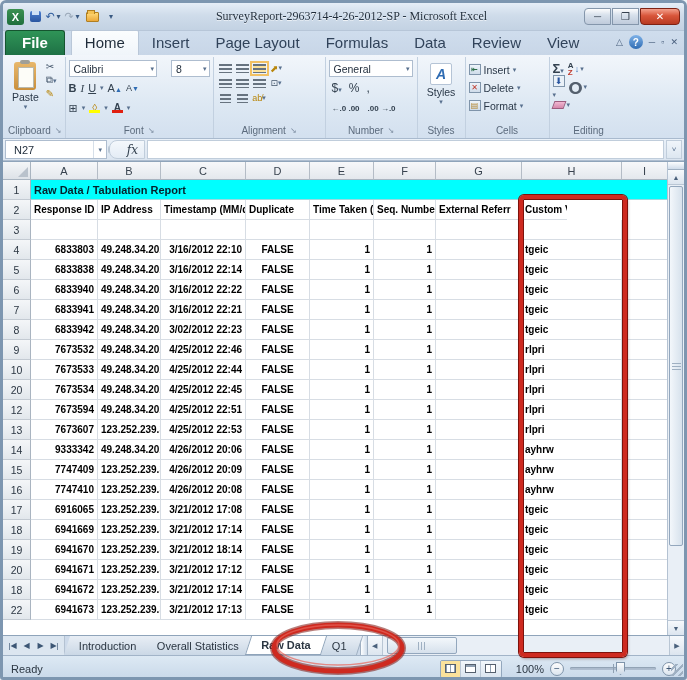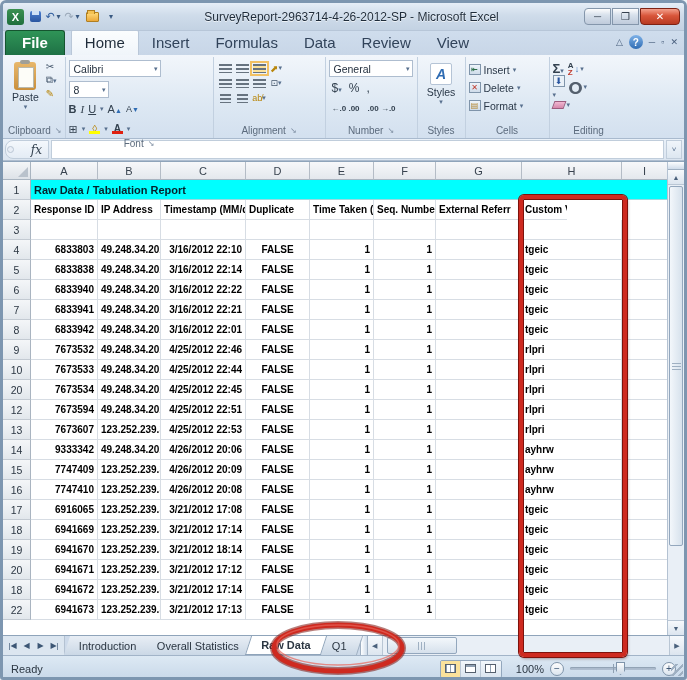--- a/index.html
+++ b/index.html
@@ -18,21 +18,21 @@
     color:#fff; font-size:11px; font-weight:bold; display:flex; align-items:center; justify-content:center; }
   .qbtn{ width:16px; height:15px; display:flex; align-items:center; justify-content:center;
     font-size:11px; color:#2f5d9e; border-radius:2px; }
   .qbtn.dim{ color:#9aa8b8; }
   .floppy{ width:11px; height:11px; background:linear-gradient(#4d7fd0,#2a56a0); border-radius:2px; position:relative; }
   .floppy:before{ content:""; position:absolute; left:2px; top:0; width:7px; height:4px; background:#cfe0f5; }
   .folder{ width:13px; height:10px; background:linear-gradient(#ffd978,#eba93b); border:1px solid #b07f22; border-radius:1px; position:relative; }
   .folder:before{ content:""; position:absolute; left:0; top:-3px; width:6px; height:3px; background:#f4c254; border:1px solid #b07f22; border-bottom:none; }
   .qcaret{ font-size:8px; color:#3a5a82; padding:0 2px; }
   .title-text{ flex:1; text-align:center; font-size:12px; color:#1f2c3a; text-shadow:0 1px 0 #ffffffaa;
-    white-space:nowrap; overflow:hidden; }
+    white-space:nowrap; overflow:hidden;font-family:Liberation Serif, serif; }
   .winbtns{ display:flex; gap:1px; }
   .wbtn{ width:27px; height:18px; border:1px solid #8496ab; border-radius:0 0 4px 4px;
     background:linear-gradient(#fdfdfd,#d8e1ec 40%,#bfcbdb); display:flex; align-items:center; justify-content:center;
     font-size:10px; color:#35414f; }
   .wbtn.first{ border-radius:4px 0 0 4px; height:17px; }
   .wbtn.mid{ border-radius:0; height:17px; }
   .wbtn.close{ width:40px; height:17px; border-radius:0 4px 4px 4px;
     background:linear-gradient(#f3a08c,#d8553a 45%,#b83b22); color:#fff; font-weight:bold; border-color:#7e2213; }
 
   
@@ -54,21 +54,21 @@
   .rgroup{ display:flex; flex-direction:column; border-right:1px solid #c2d0e0; padding:2px 3px 0; position:relative; }
   .rgroup-body{ flex:1; display:flex; align-items:flex-start; gap:3px; }
   .rgroup-label{ height:15px; font-size:10px; color:#5c6b7d; text-align:center; display:flex; align-items:center; justify-content:center; gap:4px; }
   .launcher{ font-size:8px; color:#7c8ca0; }
   .bigbtn{ display:flex; flex-direction:column; align-items:center; font-size:10.5px; color:#2b3949; padding:1px 4px; }
   .clipboard-icon{ width:22px; height:28px; background:linear-gradient(#e8b76b,#c98f3c); border-radius:3px; position:relative; margin:2px 0 1px; }
   .clipboard-icon:before{ content:""; position:absolute; left:4px; top:5px; width:14px; height:19px; background:#fdfdf8; border:1px solid #b9b9ad; }
   .clipboard-icon:after{ content:""; position:absolute; left:6px; top:-2px; width:10px; height:4px; background:#9f9f98; border-radius:2px; }
   .mini-col{ display:flex; flex-direction:column; gap:2px; padding-top:2px; }
   .mini{ font-size:10px; color:#44566b; line-height:11px; }
-  .ffields{ display:flex; gap:4px; padding-top:1px;flex-direction:column; }
+  .ffields{ display:flex; gap:14px; padding-top:1px; }
   .combo{ background:#fff; border:1px solid #aebdcf; font-size:10.5px; color:#1e2b3a;
     display:flex; align-items:center; justify-content:space-between; padding:0 2px 0 4px; height:17px; }
   .combo .arr{ font-size:7px; color:#58708e; }
   .fbtnrow{ display:flex; align-items:center; gap:4px; height:18px; font-size:11px; color:#33414f; }
   .bi{ font-weight:bold; } .it{ font-style:italic; font-family:"Liberation Serif",serif; }
   .un{ text-decoration:underline; }
   .grow-a{ font-size:11px; } .shrink-a{ font-size:9px; }
   .tinyarr{ font-size:7px; color:#58708e; }
   .colorbar{ display:inline-block; width:11px; height:3px; margin-top:-2px; }
   .stack{ display:flex; flex-direction:column; align-items:center; line-height:9px; }
@@ -96,21 +96,21 @@
     border:2px solid #55606e; }
   .binoc:before{ left:0; } .binoc:after{ right:0; }
   .eraser{ width:12px; height:8px; background:linear-gradient(#f1b8d2,#d687ab); border:1px solid #9c5c7d; transform:skewX(-20deg); }
 
   
   .fbar{ height:22px; background:linear-gradient(#e9f0f8,#dbe5f0); border-bottom:1px solid #aebdcf;
     display:flex; align-items:stretch; padding:1px 2px; gap:2px; }
   .namebox{ width:102px; background:#fff; border:1px solid #aebdcf; display:flex; align-items:center;
     font-size:11px; color:#1e2b3a; padding-left:8px; justify-content:space-between; }
   .namebox .arr{ font-size:7px; color:#58708e; padding:0 4px; border-left:1px solid #d6dfe9; align-self:stretch; display:flex; align-items:center; }
-  .fx-cell{ width:44px; background:linear-gradient(#f4f8fc,#e4ecf5); border:1px solid #c0cddb; border-radius:8px 0 0 8px;
+  .fx-cell{ width:36px; background:linear-gradient(#f4f8fc,#e4ecf5); border:1px solid #c0cddb; border-radius:8px 0 0 8px;
     display:flex; align-items:center; justify-content:flex-end; gap:17px; padding-right:6px; }
   .dimdot{ width:7px; height:7px; border-radius:50%; border:1px solid #b9c6d4; background:#e8eef6; }
   .fx{ font-size:12px; font-style:italic; font-family:"DejaVu Serif",serif; color:#33414f; }
   .ffield{ flex:1; background:#fff; border:1px solid #c0cddb; }
   .fexpand{ width:16px; display:flex; align-items:center; justify-content:center; font-size:8px; color:#58708e;
     background:linear-gradient(#f0f5fa,#dde7f1); border:1px solid #c0cddb; }
 
   
   .gridwrap{ height:474px; background:#fff; display:flex; position:relative; border-top:1px solid #8fa4ba; }
   .gridmain{ flex:1; overflow:hidden; }
@@ -215,20 +215,21 @@
       <div class="wbtn first">─</div>
       <div class="wbtn mid">❐</div>
       <div class="wbtn close">✕</div>
     </div>
   </div>
 
   <div class="ribbon-tabs" id="ribbon-tabs">
     <div class="rtab file">File</div>
       <div class="rtab active">Home</div>
       <div class="rtab">Insert</div>
+      <div class="rtab">Page Layout</div>
       <div class="rtab">Formulas</div>
       <div class="rtab">Data</div>
       <div class="rtab">Review</div>
       <div class="rtab">View</div>
       <div class="ribbon-right">
       <span class="rr-icon">△</span>
       <span class="help-icon">?</span>
       <span class="rr-icon">─</span>
       <span class="rr-icon">▫</span>
       <span class="rr-icon">✕</span>
@@ -425,20 +426,24 @@
         </div>
       </div>
       <div class="rgroup-label">
           <span>Editing</span>
         </div>
     </div>
 
   </div>
 
   <div class="fbar">
+    <div class="namebox">
+      <span>N27</span>
+      <span class="arr">▾</span>
+    </div>
     <div class="fx-cell">
       <span class="dimdot"></span>
       <span class="fx">fx</span>
     </div>
     <div class="ffield"></div>
     <div class="fexpand">˅</div>
   </div>
 
   <div class="gridwrap">
     <div class="gridmain">
@@ -527,21 +532,21 @@
             <div class="cell w-e r">1</div>
             <div class="cell w-f r">1</div>
             <div class="cell w-g"></div>
             <div class="cell w-h">tgeic</div>
             <div class="cell w-i"></div>
           </div>
           <div class="grow">
             <div class="rnum">8</div>
             <div class="cell w-a r">6833942</div>
             <div class="cell w-b">49.248.34.202</div>
-            <div class="cell w-c r">3/16/2012 22:01</div>
+            <div class="cell w-c r">3/02/2012 22:23</div>
             <div class="cell w-d ctr">FALSE</div>
             <div class="cell w-e r">1</div>
             <div class="cell w-f r">1</div>
             <div class="cell w-g"></div>
             <div class="cell w-h">tgeic</div>
             <div class="cell w-i"></div>
           </div>
           <div class="grow">
             <div class="rnum">9</div>
             <div class="cell w-a r">7673532</div>

